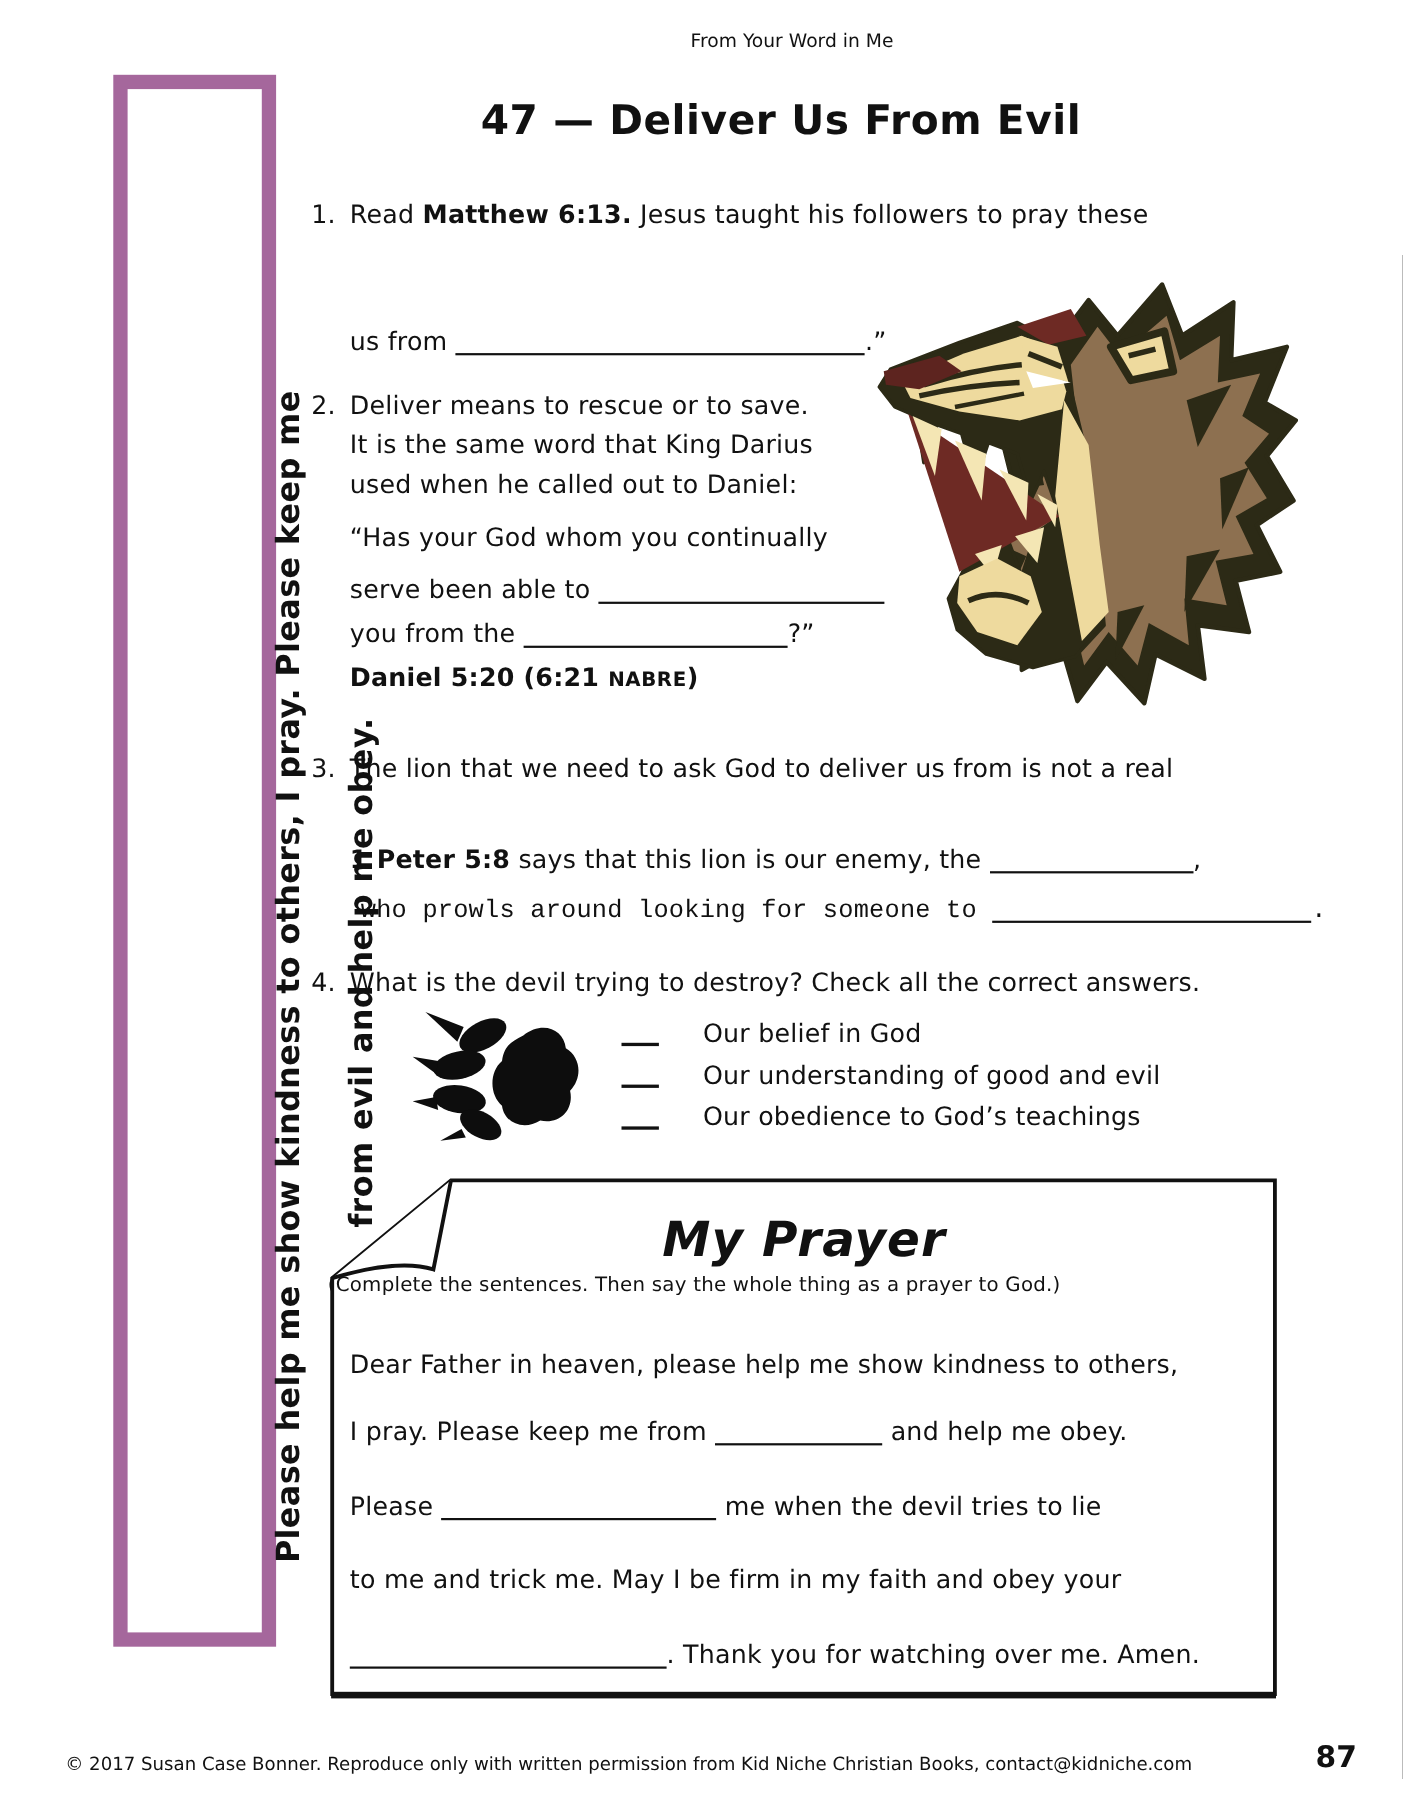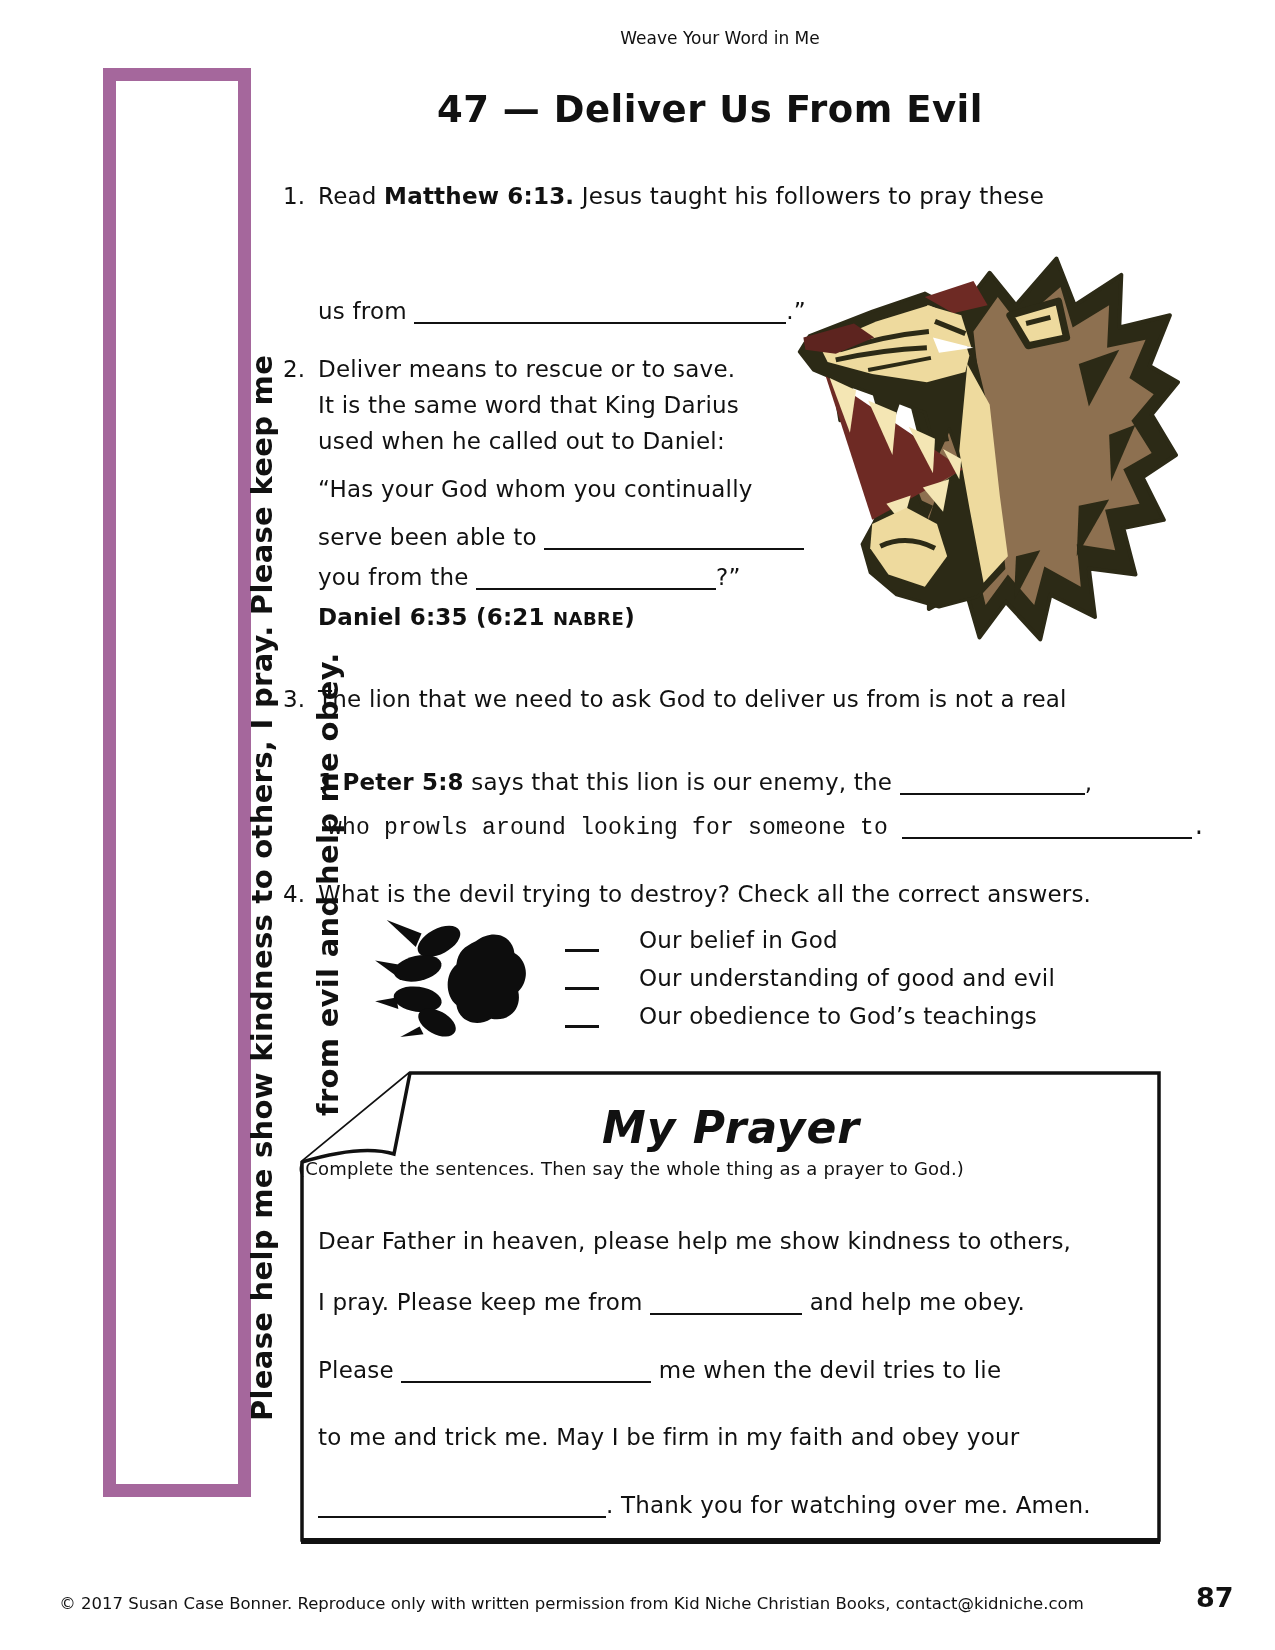--- a/index.html
+++ b/index.html
@@ -39,21 +39,21 @@
   .prayer-line { position:absolute; left:20px; white-space:nowrap; font-size:23px; letter-spacing:0.2px; }
 
   .footer-copy { top:1594px; left:0; width:1143px; text-align:center; font-size:16.5px; }
   .page-num { top:1582px; left:1196px; font-size:27px; font-weight:bold; }
 </style>
 </head>
 <body>
 
 <div class="page">
 
-  <div class="abs book-header">Weave Your Word in Me</div>
+  <div class="abs book-header">From Your Word in Me</div>
 
   <div class="abs lesson-title">47 — Deliver Us From Evil</div>
 
   <div class="sidebar-box">
     <span class="vtext vt1">Please help me show kindness to others, I pray. Please keep me</span>
     <span class="vtext vt2">from evil and help me obey.</span>
   </div>
 
   <div class="abs bodytxt" style="left:283px; top:183px;">1.</div>
   <div class="abs bodytxt" style="left:318px; top:183px;"><span>Read </span><span class="b">Matthew 6:13.</span><span> Jesus taught his followers to pray these</span></div>
@@ -105,21 +105,21 @@
     </svg>
   </div>
 
   <div class="abs bodytxt" style="left:283px; top:356px;">2.</div>
   <div class="abs bodytxt" style="left:318px; top:356px;">Deliver means to rescue or to save.</div>
   <div class="abs bodytxt" style="left:318px; top:428px;">used when he called out to Daniel:</div>
   <div class="abs bodytxt" style="left:318px; top:392px;">It is the same word that King Darius</div>
   <div class="abs bodytxt" style="left:318px; top:476px;">“Has your God whom you continually</div>
   <div class="abs bodytxt" style="left:318px; top:524px;"><span>serve been able to </span><span class="blank" style="width:260px;"></span></div>
   <div class="abs bodytxt" style="left:318px; top:564px;"><span>you from the </span><span class="blank" style="width:240px;"></span><span>?”</span></div>
-  <div class="abs bodytxt b" style="left:318px; top:604px;"><span>Daniel 6:35 (6:21 </span><span class="caps-small">NABRE</span><span>)</span></div>
+  <div class="abs bodytxt b" style="left:318px; top:604px;"><span>Daniel 5:20 (6:21 </span><span class="caps-small">NABRE</span><span>)</span></div>
 
   <div class="abs bodytxt" style="left:283px; top:686px;">3.</div>
   <div class="abs bodytxt" style="left:318px; top:686px;">The lion that we need to ask God to deliver us from is not a real</div>
   <div class="abs bodytxt" style="left:318px; top:769px;"><span class="b">1 Peter 5:8</span><span> says that this lion is our enemy, the </span><span class="blank" style="width:185px;"></span><span>,</span></div>
   <div class="abs bodytxt" style="left:328px; top:815px;font-family:Liberation Mono, monospace;"><span>who prowls around looking for someone to </span><span class="blank" style="width:290px;"></span><span>.</span></div>
 
   <div class="abs bodytxt" style="left:283px; top:881px;">4.</div>
   <div class="abs bodytxt" style="left:318px; top:881px;">What is the devil trying to destroy? Check all the correct answers.</div>
 
   <div class="abs" style="left:375px; top:920px;">

